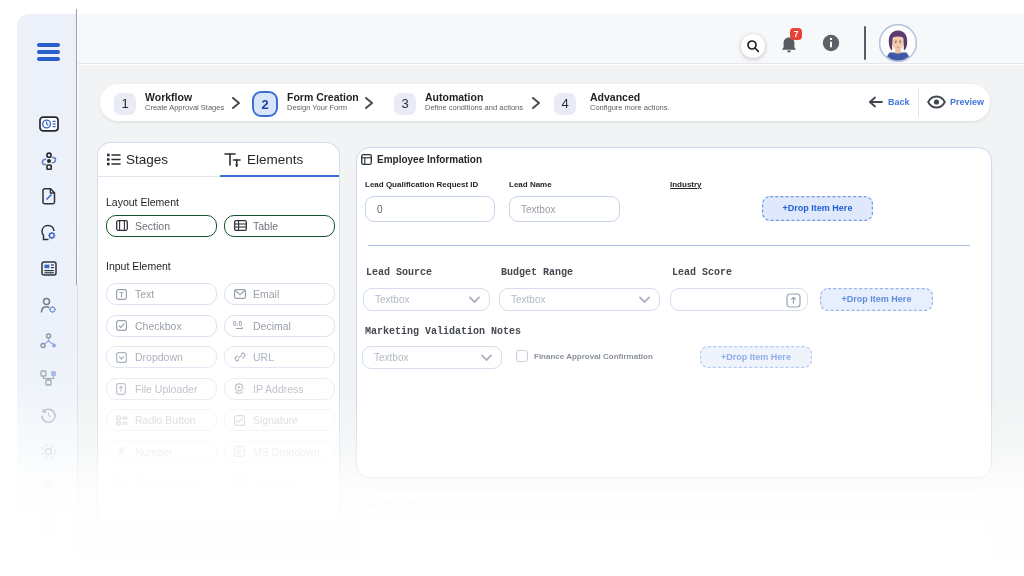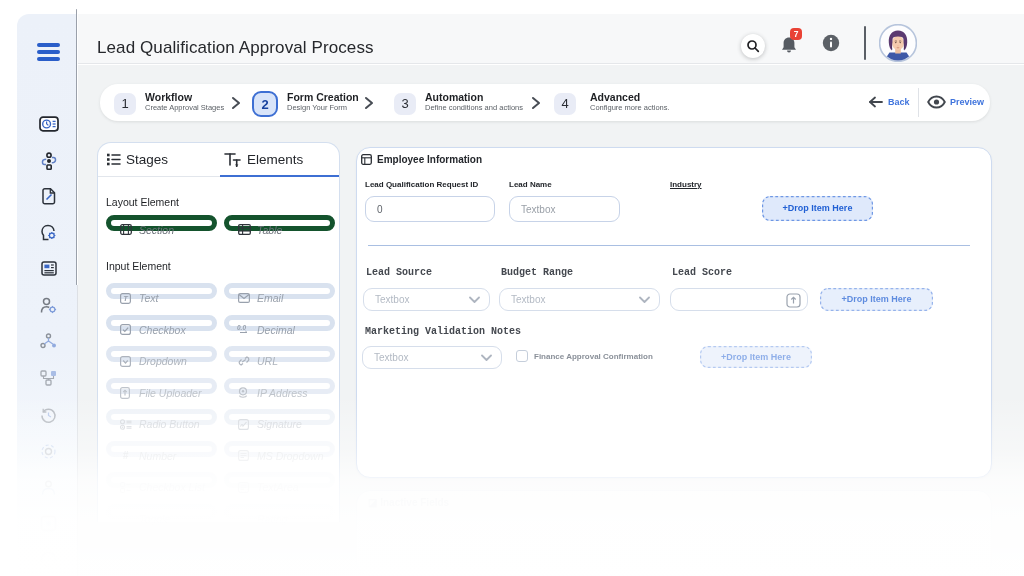--- a/index.html
+++ b/index.html
@@ -43,22 +43,22 @@
   #bpdiv { left:918px; top:88px; width:1px; height:29px; background:#dfe2e7; }
   .blue { color:#3f74dd; }
 
   
   #panel { left:97px; top:142px; width:243px; height:380px; background:#fff;
      border:1px solid #d4dfef; border-bottom:none; border-radius:14px 14px 0 0; }
   #tabline { left:98px; top:176px; width:241px; height:1px; background:#e2e6ec; }
   #tabactive { left:220px; top:175px; width:119px; height:2px; background:#3d6fd3; }
   .tabtxt { top:152px; font-size:13.5px; color:#23262b; }
   .pheader { font-size:10.5px; font-weight:400; color:#1e2024; }
-  .pbtn { width:111px; height:16px; border:5px solid #14532d; border-radius:10px; background:#fff;
-     font-size:10.5px; color:#757b83;font-style:italic; }
+  .pbtn { width:111px; height:22px; border:1px solid #14532d; border-radius:10px; background:#fff;
+     font-size:10.5px; color:#757b83; }
   .pbtn .lbl { position:absolute; left:28px; top:4px; }
   .pbtn.dis { border-color:#d9e2ef; color:#99a1ac; }
 
   
   #canvas { left:356px; top:147px; width:636px; height:331px; background:#fff;
      border:1px solid #cedbf0; border-radius:14px; box-shadow:0 1px 2px rgba(120,130,150,.08); }
   .flabel { font-size:8px; font-weight:700; color:#23262b; }
   .flabel2 { font-size:10px; font-weight:700; color:#44484f;font-family:Liberation Mono, monospace; }
   .finput { height:26px; border:1px solid #c7d3e8; border-radius:9px; background:#fff;
      font-size:10px; color:#9aa0a8; }
@@ -174,21 +174,20 @@
     <path d="M2.5 15.5 C2.5 11 5.5 9.5 8.5 9.5 C11.5 9.5 14.5 11 14.5 15.5" fill="none" stroke="#3a67c5" stroke-width="1.3"></path>
   </svg>
   <svg class="abs" style="left:40px;top:515px;opacity:.08;" width="17" height="17" viewBox="0 0 17 17">
     <rect x="1.5" y="1.5" width="14" height="14" rx="3" fill="none" stroke="#2c323b" stroke-width="1.4"></rect>
     <circle cx="8.5" cy="8.5" r="2.5" fill="#3a67c5"></circle>
   </svg>
   <svg class="abs" style="left:40px;top:551px;opacity:.05;" width="17" height="17" viewBox="0 0 17 17">
     <rect x="1.5" y="1.5" width="14" height="14" rx="7" fill="none" stroke="#2c323b" stroke-width="1.4"></rect>
   </svg>
 
-  <div class="abs" id="title">Lead Qualification Approval Process</div>
   <div class="abs" id="searchc"></div>
   <svg class="abs" style="left:746px;top:39px;" width="14" height="14" viewBox="0 0 14 14">
     <circle cx="6" cy="6" r="4" fill="none" stroke="#202124" stroke-width="1.7"></circle>
     <line x1="9" y1="9" x2="12.3" y2="12.3" stroke="#202124" stroke-width="1.7" stroke-linecap="round"></line>
   </svg>
   <svg class="abs" style="left:780px;top:36px;" width="18" height="19" viewBox="0 0 18 19">
     <path d="M9 1.5 C5.7 1.5 3.6 3.9 3.6 7 L3.6 11.2 L2 13.8 L16 13.8 L14.4 11.2 L14.4 7 C14.4 3.9 12.3 1.5 9 1.5 Z" fill="#565b62"></path>
     <path d="M7 14.6 a2 2 0 0 0 4 0 Z" fill="#565b62"></path>
   </svg>
   <div class="abs" id="badge">7</div>

